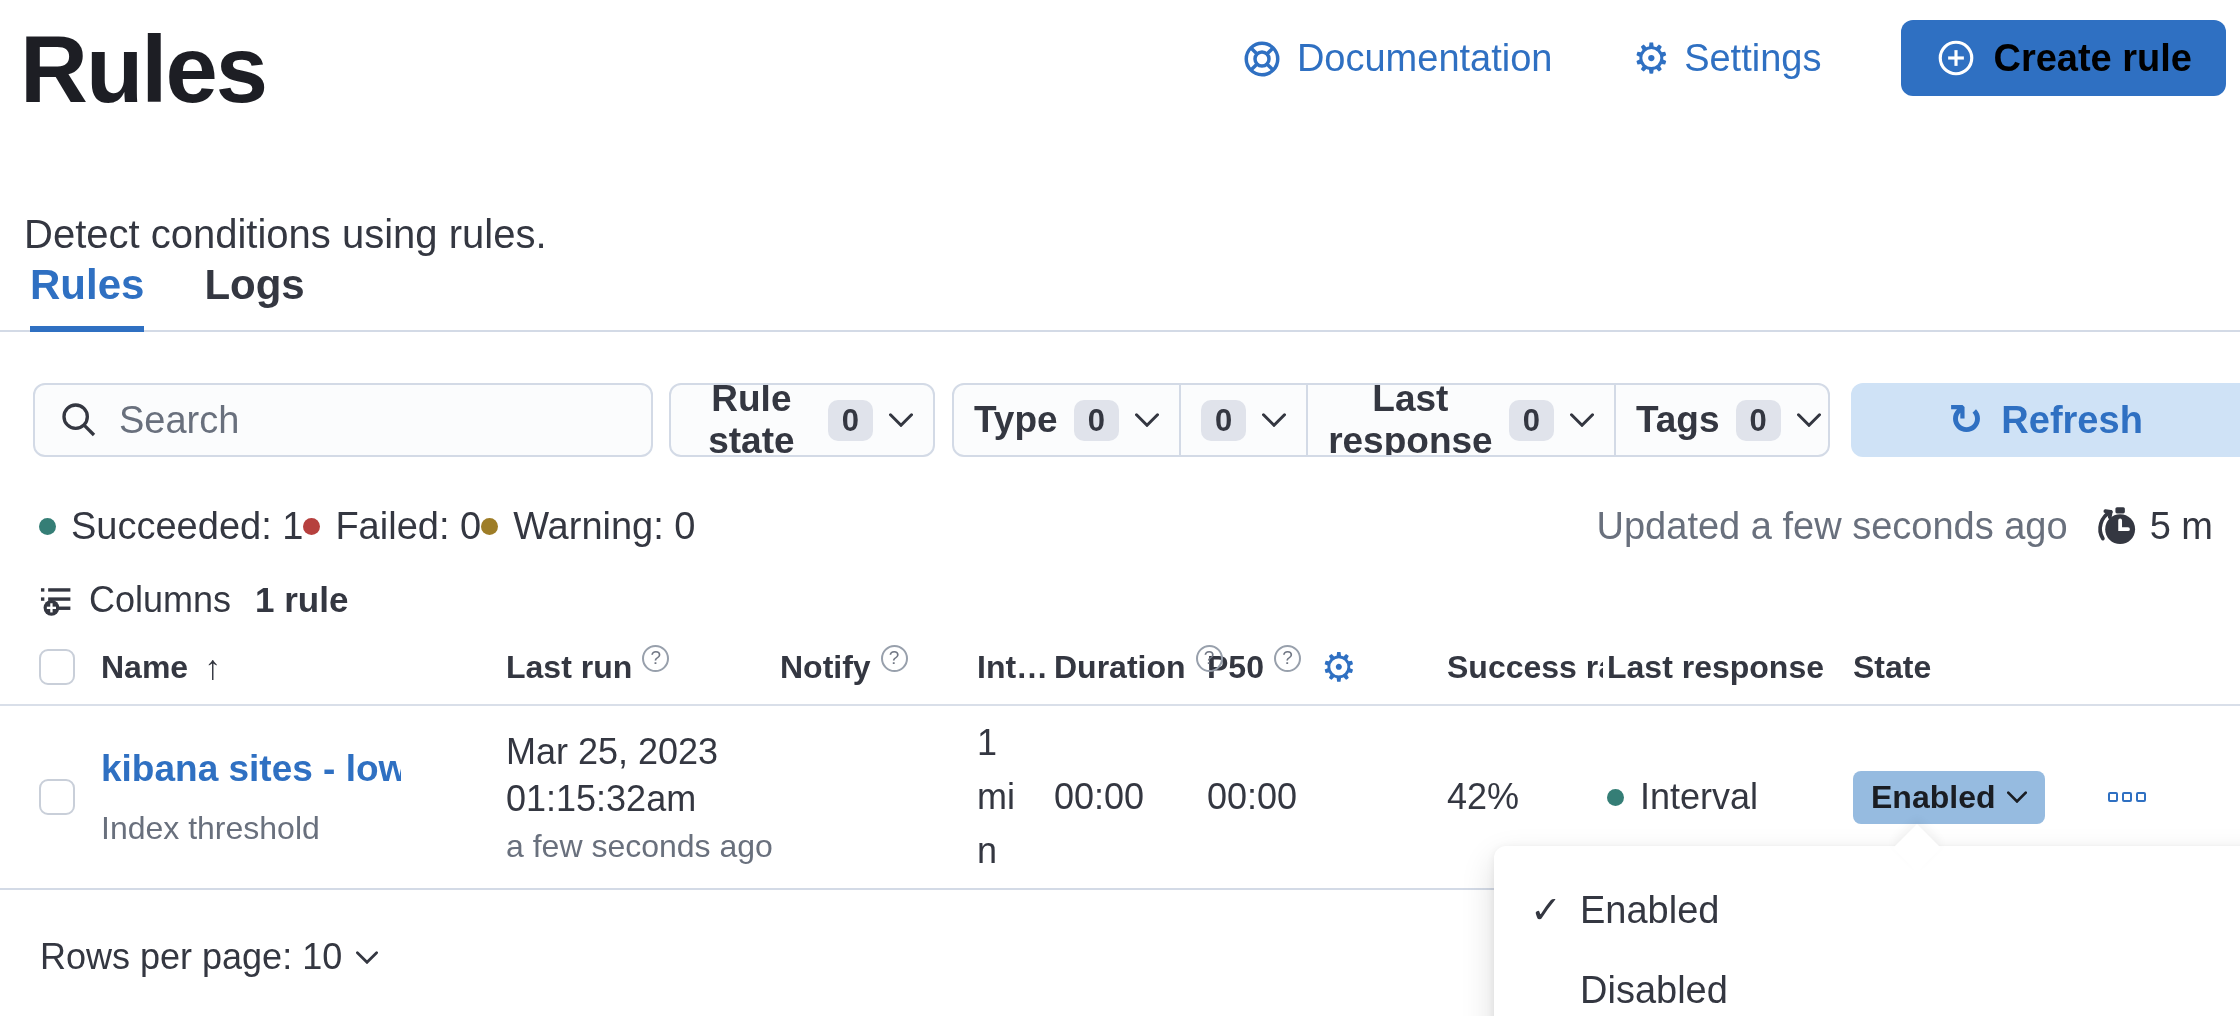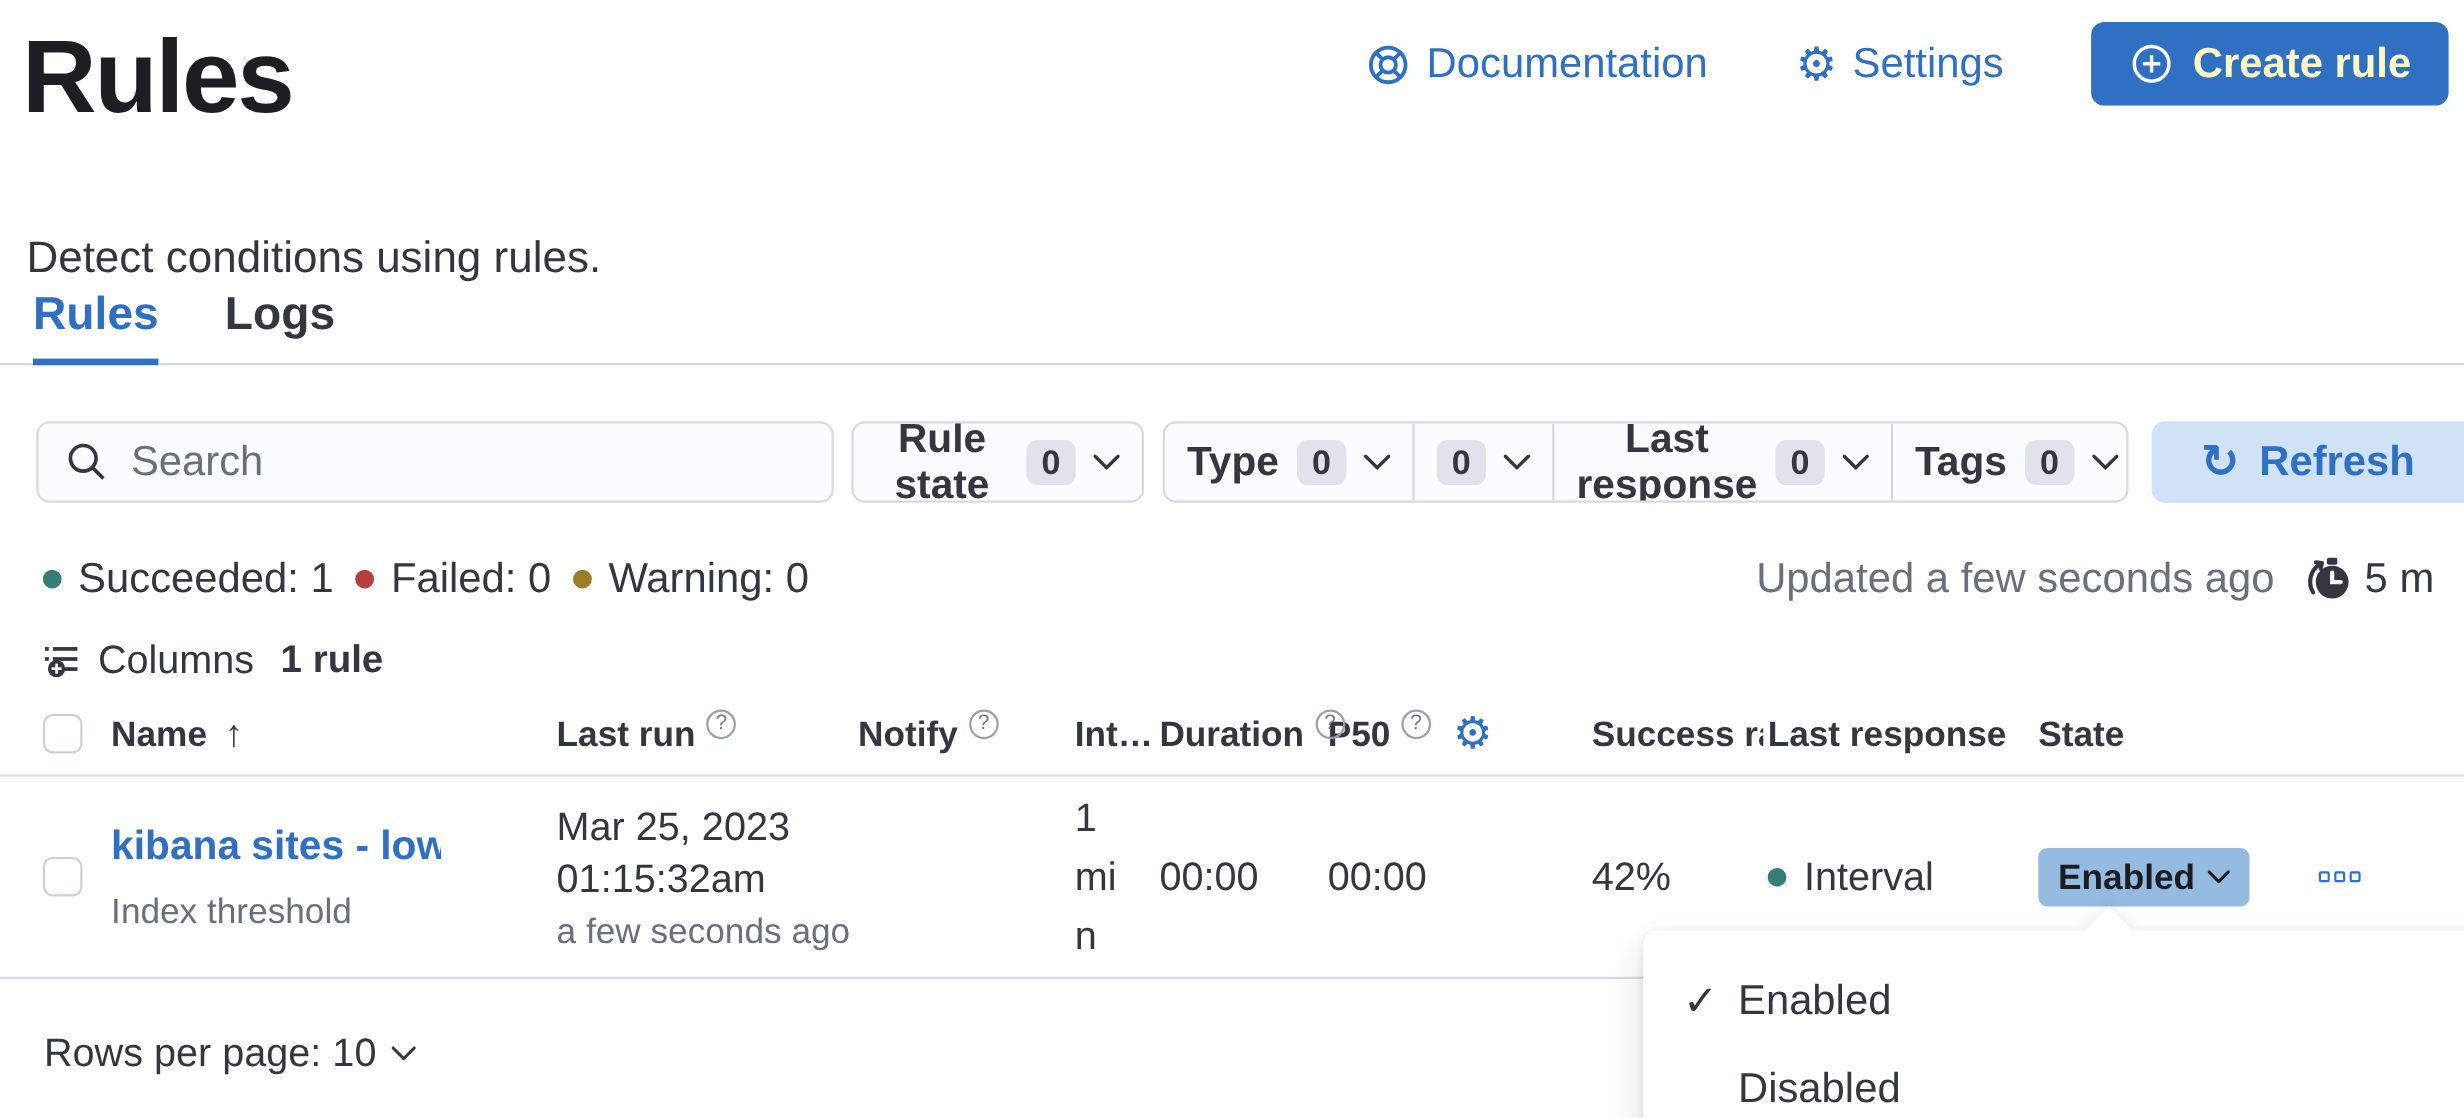--- a/index.html
+++ b/index.html
@@ -28,21 +28,21 @@
   }
   .link-btn {
     display: flex; align-items: flex-end; gap: 14px;
     background: none; border: none; cursor: pointer;
     color: var(--accent); font-size: 38px; font-weight: 400;
     font-family: inherit;
   }
   .link-btn .glyph { font-size: 42px; color: var(--accent); }
   .primary-btn {
     display: flex; align-items: center; gap: 16px; justify-content: center;
-    background: var(--accent); color: #fef9c3; border: none; cursor: pointer;
+    background: var(--accent); color: #000000; border: none; cursor: pointer;
     font-family: inherit; font-size: 38px; font-weight: 700;
     height: 76px; padding: 0 34px; border-radius: 12px;
   }
 
   
   .tabs {
     position: absolute; left: 0; right: 0; top: 250px;
     display: flex; gap: 60px; padding-left: 30px;
     border-bottom: 2px solid var(--border);
   }
@@ -52,21 +52,21 @@
     border-bottom: 6px solid transparent; margin-bottom: -2px;
   }
   .tab.active { color: var(--accent); border-bottom-color: var(--accent); }
 
   
   .filter-row {
     position: absolute; left: 33px; right: 0; top: 383px; height: 74px;
     display: flex; align-items: stretch;
   }
   .search-box {
-    width: 725px; display: flex; align-items: center; gap: 20px;
+    width: 620px; display: flex; align-items: center; gap: 20px;
     border: 2px solid var(--border); border-radius: 12px;
     background: #fbfcfd; padding: 0 24px;
   }
   .search-box input {
     border: none; outline: none; background: transparent;
     font-family: inherit; font-size: 38px; color: var(--text); width: 100%;
   }
   .search-box input::placeholder { color: var(--text-subdued); }
   .filter-group {
     display: flex; align-items: stretch;
@@ -93,21 +93,21 @@
     font-family: inherit; font-size: 38px; font-weight: 600; color: var(--accent);
     border-radius: 12px 0 0 12px;
   }
   .refresh-btn .glyph { font-size: 42px; }
 
   
   .status-row {
     position: absolute; left: 39px; right: 27px; top: 502px; height: 48px;
     display: flex; align-items: center; justify-content: space-between;
   }
-  .status-left { display: flex; align-items: center; gap: 20px; }
+  .status-left { display: flex; align-items: center; }
   .status-item { display: flex; align-items: center; gap: 15px; font-size: 38px; color: var(--text); }
   .dot { width: 17px; height: 17px; border-radius: 50%; flex: none; }
   .dot-succeeded { background: var(--succeeded); }
   .dot-failed { background: var(--failed); }
   .dot-warning { background: var(--warning); }
   .status-right { display: flex; align-items: flex-end; gap: 28px; }
   .updated-text { font-size: 38px; color: var(--text-subdued); }
   .interval-btn {
     display: flex; align-items: center; gap: 12px; background: none; border: none;
     cursor: pointer; font-family: inherit; font-size: 38px; color: var(--text);

